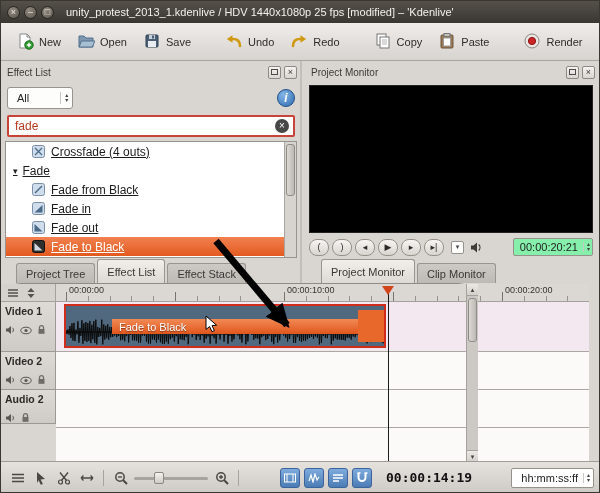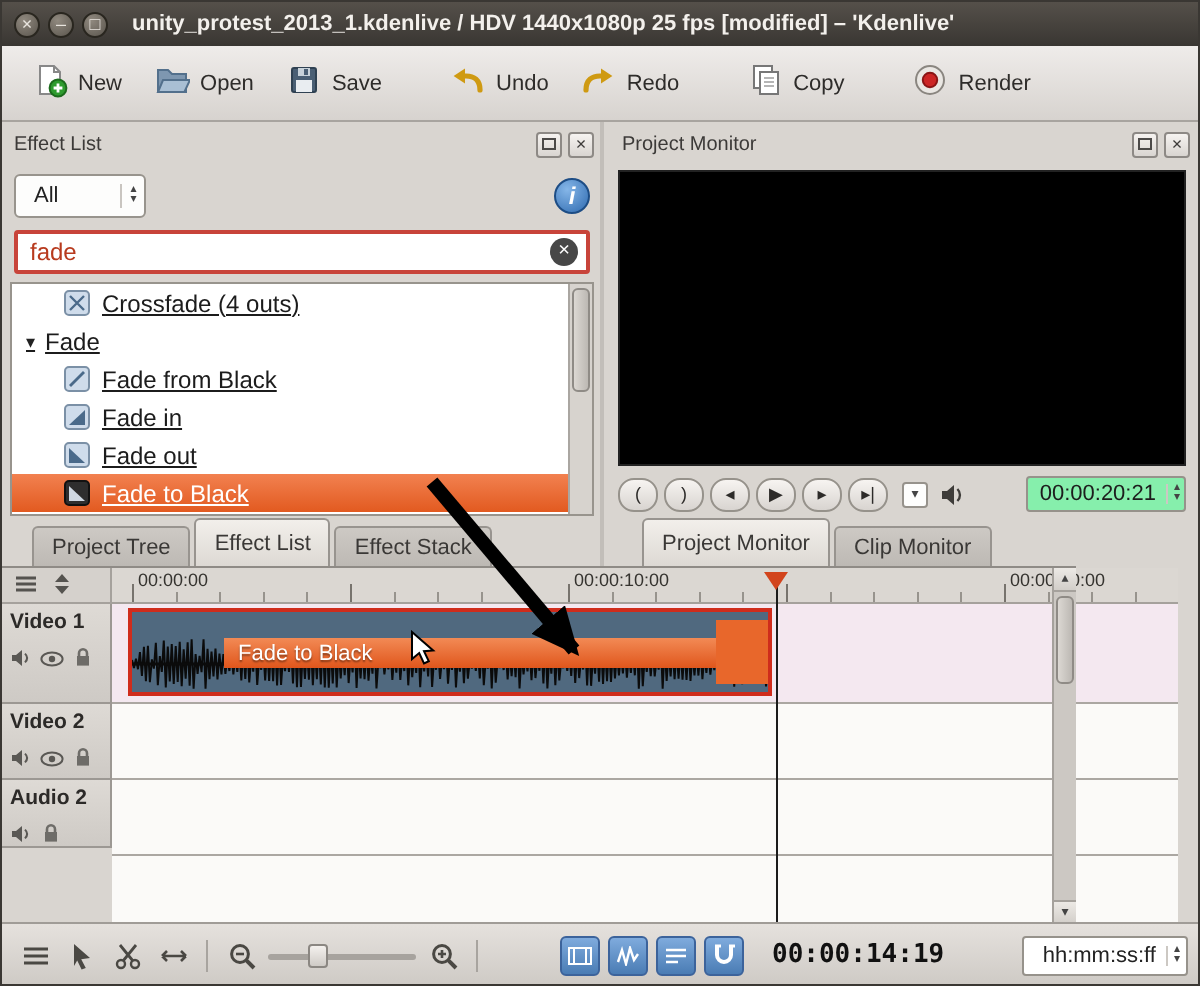--- a/index.html
+++ b/index.html
@@ -5,21 +5,21 @@
   *{margin:0;padding:0;box-sizing:border-box;font-family:"Liberation Sans",sans-serif;}
   html,body{background:#6b6762;}
   .app{position:relative;width:600px;height:493px;background:#d9d5d0;overflow:hidden;border:1px solid #3a3733;}
 
   
   .titlebar{position:absolute;left:0;top:0;width:100%;height:22px;
     background:linear-gradient(#55504a,#393632);display:flex;align-items:center;gap:4px;padding:0 6px;}
   .winbtn{width:13px;height:13px;border-radius:50%;flex:0 0 auto;
     background:radial-gradient(circle at 35% 30%,#90897f,#5a554d);border:1px solid #29261f;
     color:#e8e4de;font-size:9px;line-height:11px;text-align:center;cursor:default;}
-  .title{color:#f3f0ec;font-weight:bold;font-size:11px;margin-left:8px;white-space:nowrap;overflow:hidden;}
+  .title{color:#f3f0ec;font-weight:normal;font-size:11px;margin-left:8px;white-space:nowrap;overflow:hidden;}
 
   
   .toolbar{position:absolute;left:0;top:22px;width:100%;height:38px;
     background:linear-gradient(#efecea,#d7d3cf);border-bottom:1px solid #a8a49f;
     display:flex;align-items:center;padding:0 8px;gap:2px;}
   .tbtn{display:flex;align-items:center;gap:5px;background:transparent;border:none;
     padding:4px 7px;font-size:11px;color:#2e2c2a;border-radius:3px;}
   .tgap{width:16px;flex:0 0 auto;}
 
   
@@ -72,21 +72,21 @@
   .spin2{display:flex;flex-direction:column;font-size:6px;line-height:5px;color:#444;margin-left:5px;
     border-left:1px solid #ccc8c3;padding-left:3px;}
 
   
   .tabbar{position:absolute;top:258px;height:24px;display:flex;align-items:flex-end;padding-left:12px;}
   .tab{height:20px;padding:0 9px;font-size:11px;color:#3a3836;display:flex;align-items:center;margin-right:2px;
     background:linear-gradient(#cdc9c4,#bdb9b4);border:1px solid #98948f;border-bottom:none;border-radius:3px 3px 0 0;white-space:nowrap;}
   .tab.active{height:24px;background:linear-gradient(#f2efeb,#ddd9d4);font-color:#222;}
 
   
-  .timeline{position:absolute;left:0;top:282px;width:537px;height:178px;background:#d9d5d0;border-top:1px solid #8f8b86;}
+  .timeline{position:absolute;left:0;top:282px;width:477px;height:178px;background:#d9d5d0;border-top:1px solid #8f8b86;border-radius:20px;}
   .corner{position:absolute;left:0;top:0;width:55px;height:18px;border-bottom:1px solid #a5a19c;border-right:1px solid #a5a19c;
     display:flex;align-items:center;gap:7px;padding-left:6px;background:#d5d1cc;}
   .ruler{position:absolute;left:55px;top:0;width:533px;height:18px;border-bottom:1px solid #a5a19c;background-color:#dbd7d2;
     background-image:
       repeating-linear-gradient(90deg,#77736d 0 1px,transparent 1px 109px),
       repeating-linear-gradient(90deg,#97938d 0 1px,transparent 1px 21.8px);
     background-size:523px 9px,523px 5px;background-position:10px 100%,10px 100%;background-repeat:no-repeat,no-repeat;}
   .rl{position:absolute;top:1px;font-size:9px;color:#35332f;white-space:nowrap;}
   .phmark{position:absolute;top:2px;width:0;height:0;z-index:7;
     border-left:6px solid transparent;border-right:6px solid transparent;border-top:9px solid #d2441c;}
@@ -193,20 +193,28 @@
     </button>
     <div class="tgap"></div>
     <button class="tbtn">
       <span><svg width="18" height="18">
             <rect x="3" y="2" width="9" height="11" fill="#fff" stroke="#777"></rect>
             <rect x="6" y="5" width="9" height="11" fill="#fff" stroke="#777"></rect>
             <path d="M8 8h5M8 10h5M8 12h5" stroke="#b5b5b5"></path>
           </svg></span>
       <span>Copy</span>
     </button>
+    <button class="tbtn">
+      <span><svg width="18" height="18">
+            <rect x="3" y="3" width="12" height="13" rx="1" fill="#9a7a55" stroke="#6b5238"></rect>
+            <rect x="6" y="1.5" width="6" height="3" fill="#c2beb8" stroke="#777"></rect>
+            <rect x="5.5" y="6" width="7" height="8" fill="#fff" stroke="#999"></rect>
+          </svg></span>
+      <span>Paste</span>
+    </button>
     <div class="tgap"></div>
     <button class="tbtn">
       <span><svg width="18" height="18">
             <circle cx="9" cy="9" r="7" fill="#eae7e3" stroke="#8a8680"></circle>
             <circle cx="9" cy="9" r="3.6" fill="#cc2525" stroke="#8a1515"></circle>
           </svg></span>
       <span>Render</span>
     </button>
   </div>
 

